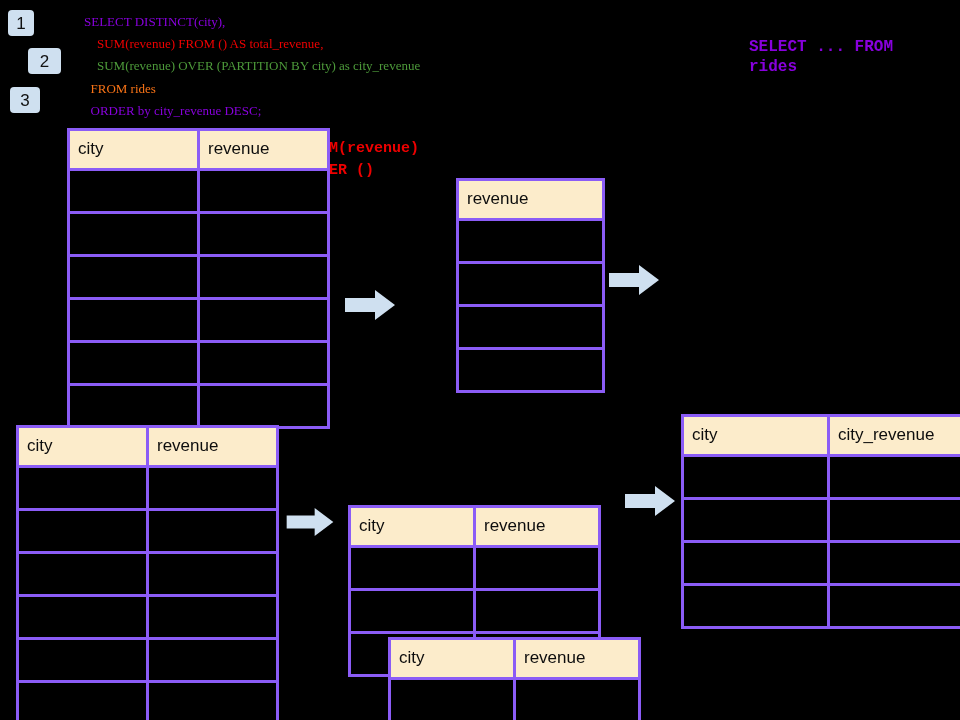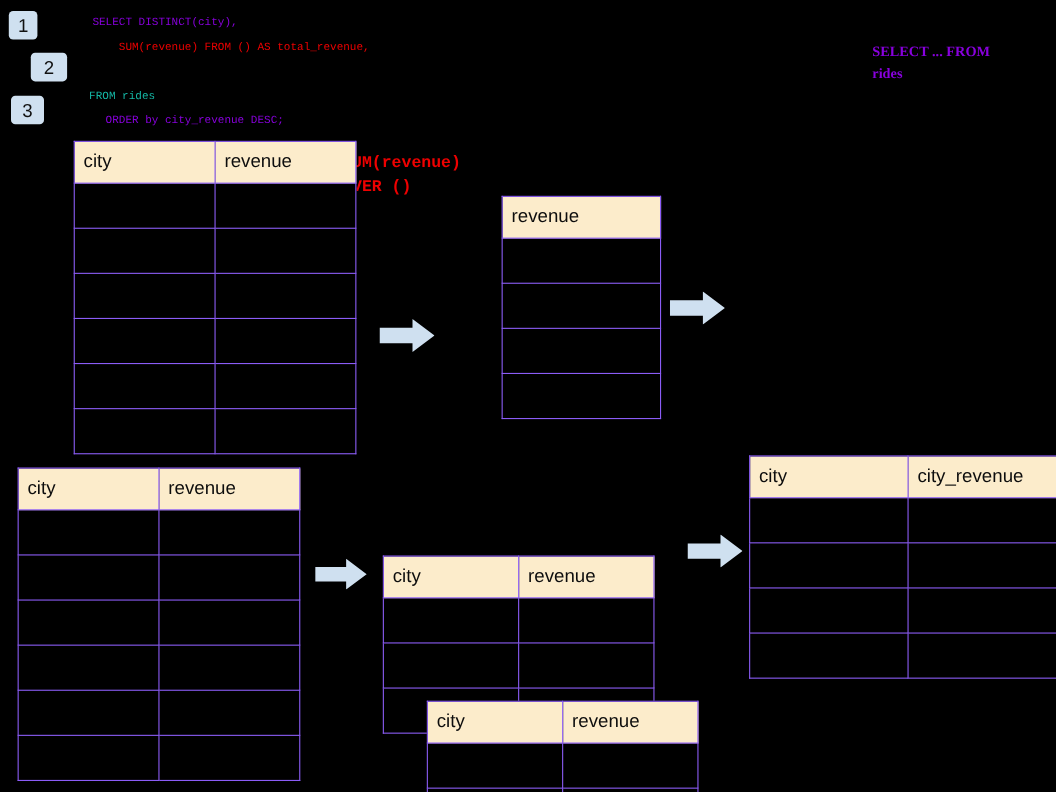--- a/index.html
+++ b/index.html
@@ -26,54 +26,53 @@
     line-height: 1;
     display: flex;
     align-items: center;
     justify-content: center;
     border-radius: 4px;
   }
 
   
   .code {
     position: absolute;
-    font-family: Liberation Mono, monospace;
-    font-size: 10px;
+    font-family: Liberation Serif, serif;
+    font-size: 13px;
     line-height: 22px;
     white-space: pre;
     letter-spacing: 0px;
   }
   .code-small {
     position: absolute;
-    font-family: Liberation Serif, serif;
-    font-size: 13px;
+    font-family: Liberation Mono, monospace;
+    font-size: 16px;
     line-height: 20px;
     white-space: pre;
     font-weight: bold;
-    margin-left: 44px;
   }
   .annot {
     position: absolute;
     font-family: "Liberation Mono", monospace;
     font-size: 15px;
     line-height: 22px;
     white-space: pre;
     font-weight: bold;
   }
 
   
   .tbl {
     position: absolute;
     border-collapse: collapse;
     table-layout: fixed;
     background: #000000;
     border: 1px solid #9b9b9b;
   }
   .tbl th, .tbl td {
-    border: 1px solid #8b5cf6;
+    border: 3px solid #8b5cf6;
     padding: 0;
     margin: 0;
   }
   .tbl th {
     background: #fceccb;
     color: #0d0d0d;
     font-family: "Liberation Sans", sans-serif;
     font-weight: normal;
     font-size: 17px;
     text-align: left;
@@ -101,21 +100,22 @@
   </div>
   <div class="badge" style="left:28px; top:48px; width:33px; height:26px;">
     <span>2</span>
   </div>
   <div class="badge" style="left:10px; top:87px; width:30px; height:26px;">
     <span>3</span>
   </div>
 
   <div class="code" style="left:84px; top:11px; color:#8800dd;">SELECT DISTINCT(city),</div>
   <div class="code" style="left:84px; top:33px; color:#ee0000;">    SUM(revenue) FROM () AS total_revenue,</div>
-  <div class="code" style="left:69px; top:78px; color:#14b8a6;">  FROM rides</div>
+  <div class="code" style="left:84px; top:55px; color:#4d9a3a;">    SUM(revenue) OVER (PARTITION BY city) as city_revenue</div>
+  <div class="code" style="left:84px; top:78px; color:#f97316;">  FROM rides</div>
   <div class="code" style="left:84px; top:100px; color:#8800dd;text-align:right;">  ORDER by city_revenue DESC;</div>
 
   <div class="code-small" style="left:749px; top:37px; color:#8800dd;">SELECT ... FROM
 rides</div>
 
   <div class="annot" style="left:311px; top:138px; color:#ee0000;">SUM(revenue)
 OVER ()</div>
 
 
   <table class="tbl" style="left:67px; top:128px; width:238px;">

